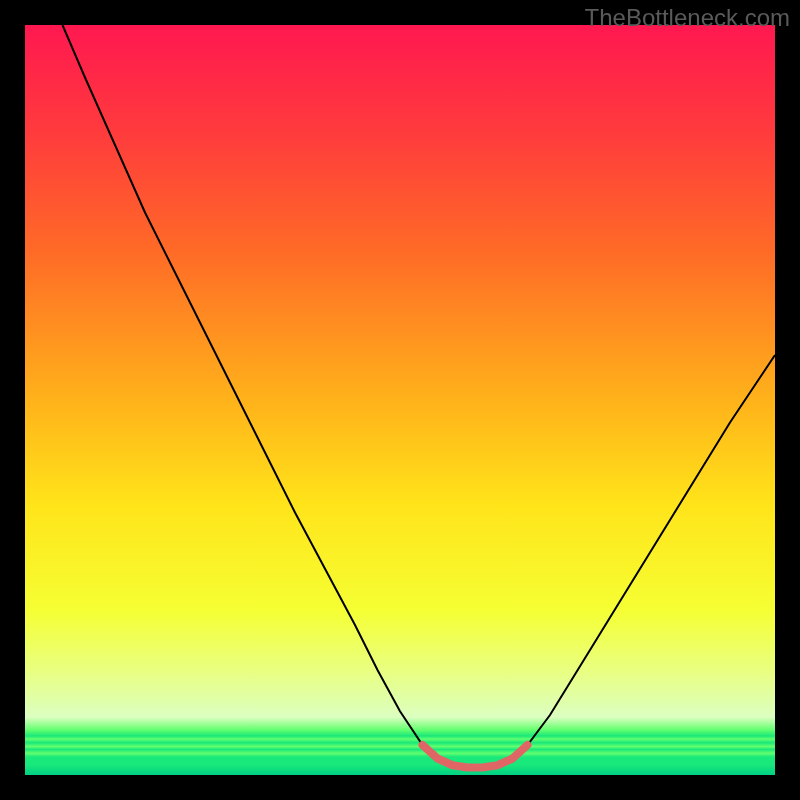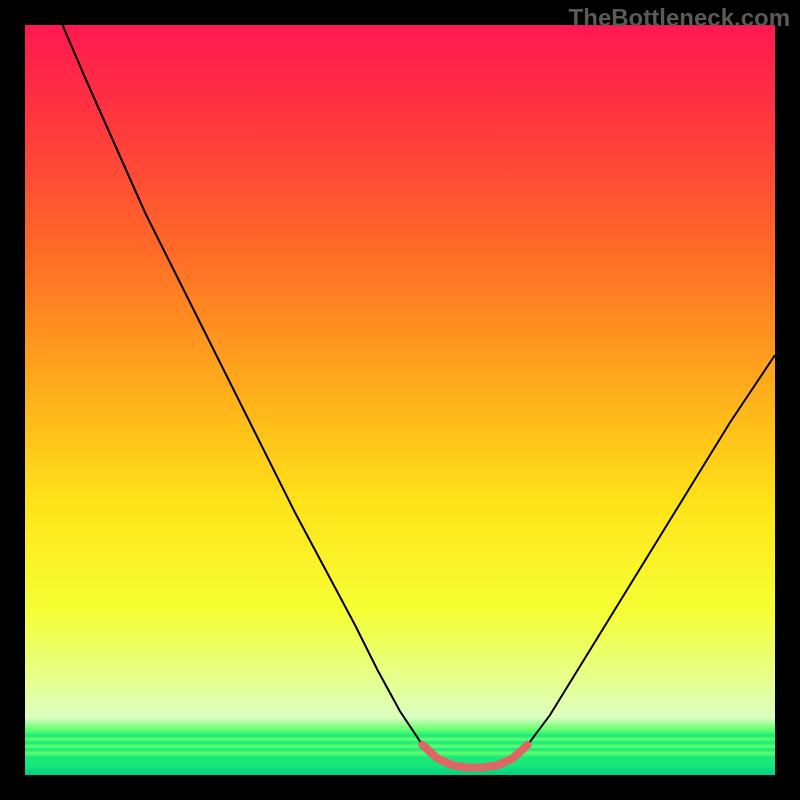--- a/index.html
+++ b/index.html
@@ -10,21 +10,21 @@
     background: #000;
     position: relative;
     font-family: Arial, Helvetica, sans-serif;
   }
   .watermark {
     position: absolute;
     top: 4px;
     right: 10px;
     color: #5a5a5a;
     font-size: 24px;
-    font-weight: bold;
+    font-weight: normal;
     z-index: 10;
   }
   .plot-area {
     position: absolute;
     left: 25px;
     top: 25px;
     width: 750px;
     height: 750px;
     overflow: hidden;
   }

